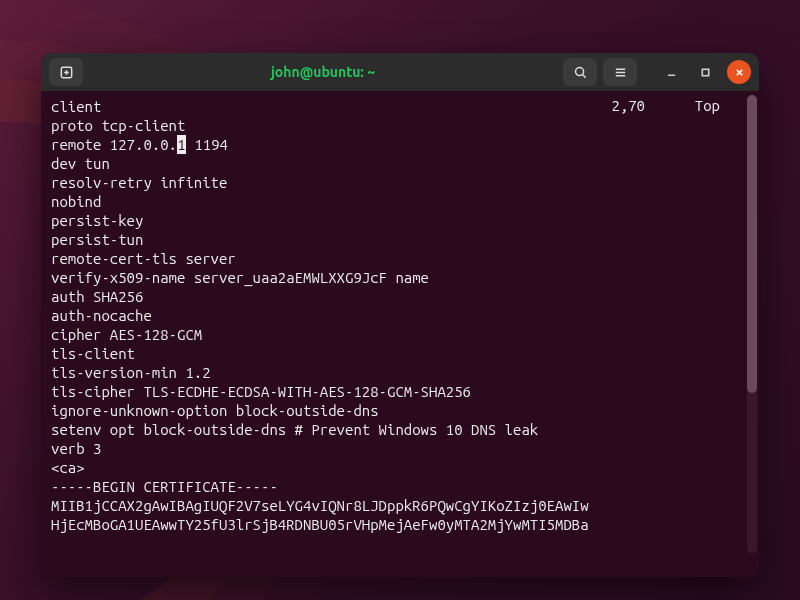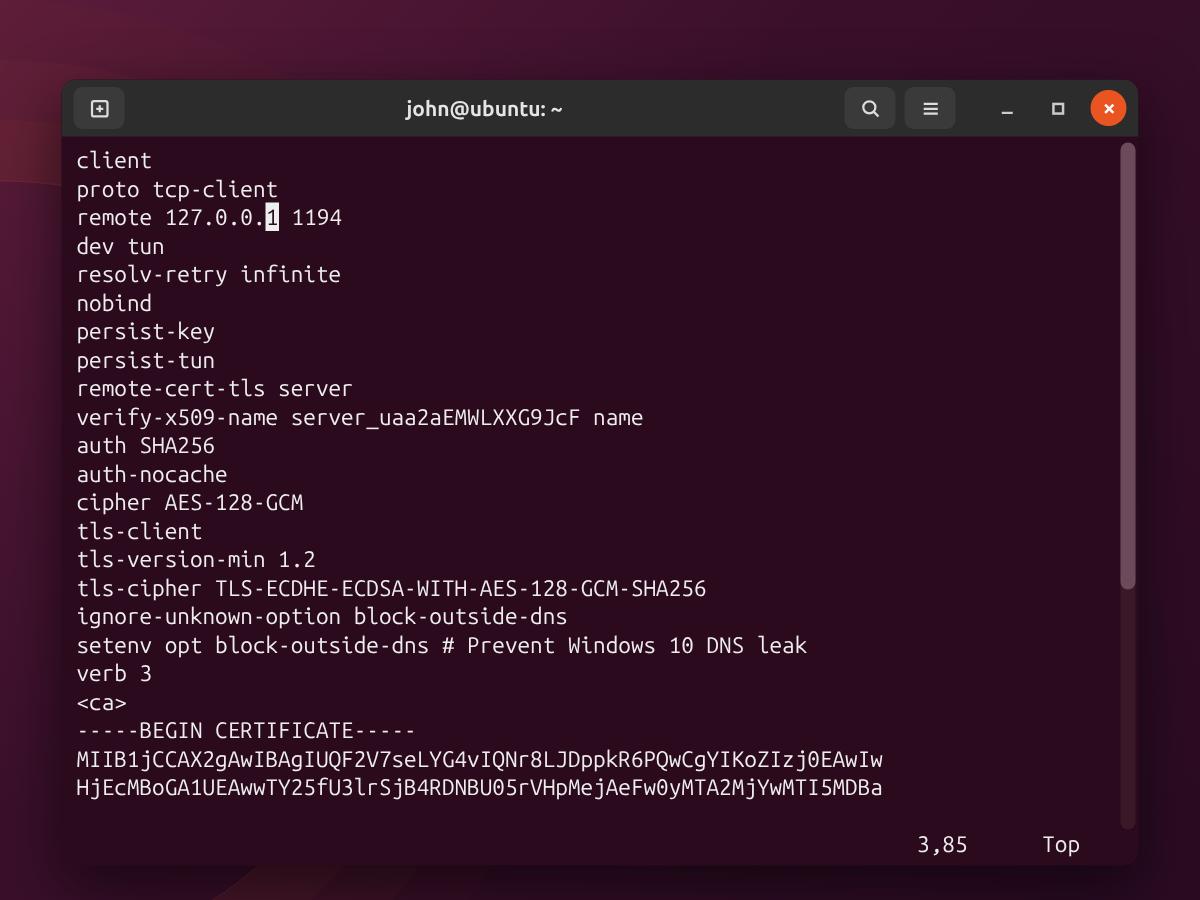--- a/index.html
+++ b/index.html
@@ -1,29 +1,29 @@
 <!DOCTYPE html>
 <html><head>
 <meta charset="utf-8">
 <style>
   html,body{margin:0;padding:0;width:800px;height:600px;overflow:hidden;font-family:Ubuntu,"Segoe UI",sans-serif}
   body{background:linear-gradient(135deg,#5b1c3a 0%,#3a0f2a 40%,#2a0b22 100%);position:relative}
   
   body::before{content:"";position:absolute;left:-260px;top:120px;width:520px;height:520px;border:1px solid rgba(255,120,60,.15);border-radius:50%;box-shadow:0 0 0 40px rgba(255,120,60,.04),0 0 0 80px rgba(255,120,60,.03),0 0 0 120px rgba(255,120,60,.02)}
   .window{position:absolute;left:41px;top:53px;width:718px;height:524px;background:#2b0a1e;border-radius:10px;box-shadow:0 14px 40px rgba(0,0,0,.55);display:flex;flex-direction:column;overflow:hidden}
-  .titlebar{height:38px;background:#2c2c2c;display:flex;align-items:center;padding:0 8px;gap:6px;color:#e5e5e5;font-size:14px;font-weight:600}
+  .titlebar{height:38px;background:#2c2c2c;display:flex;align-items:center;padding:0 8px;gap:6px;color:#22c55e;font-size:14px;font-weight:600}
   .tb-btn{width:34px;height:28px;border-radius:6px;background:#3a3a3a;display:flex;align-items:center;justify-content:center;color:#ddd;font-size:14px}
   .tb-btn svg{width:15px;height:15px;stroke:#ddd;stroke-width:1.6;fill:none}
   .tb-title{flex:1;text-align:center}
   .tb-spacer{width:6px}
   .winicon{width:24px;height:24px;border-radius:12px;display:flex;align-items:center;justify-content:center;margin-left:4px}
   .winicon svg{width:11px;height:11px;stroke:#ccc;stroke-width:1.8;fill:none}
   .winicon.close{background:#e95420}
   .winicon.close svg{stroke:#fff}
-  .term{flex:1;position:relative;padding:6px 4px 4px 10px;display:flex;flex-direction:column}
+  .term{flex:1;position:relative;padding:6px 4px 4px 10px;display:flex;flex-direction:row}
   .term-inner{flex:1;overflow:hidden;font-family:"Ubuntu Mono","DejaVu Sans Mono",Menlo,monospace;font-size:15px;line-height:19px;color:#eee;white-space:pre}
   .line{height:19px}
   .cursor-block{background:#eee;color:#2b0a1e;display:inline-block;width:0.6em;text-align:center}
   .scrollbar{position:absolute;right:2px;top:4px;bottom:24px;width:10px;background:#3a1828;border-radius:5px}
   .scrollbar-thumb{position:absolute;left:0;right:0;top:0;height:65%;background:#6d4a5b;border-radius:5px}
   .status{height:19px;font-family:"Ubuntu Mono",monospace;font-size:15px;color:#eee;display:flex}
   .status .pos{margin-left:auto;margin-right:110px}
   .status .scroll{position:absolute;right:39px}
 </style>
 </head>
@@ -68,21 +68,21 @@
       <svg viewBox="0 0 12 12">
           <line x1="3" y1="3" x2="9" y2="9"></line>
           <line x1="9" y1="3" x2="3" y2="9"></line>
         </svg>
     </div>
   </div>
 
   <div class="term">
     <div class="term-inner" id="term-lines"><div class="line">client</div><div class="line">proto tcp-client</div><div class="line"><span>remote 127.0.0.</span><span class="cursor-block">1</span><span> 1194</span></div><div class="line">dev tun</div><div class="line">resolv-retry infinite</div><div class="line">nobind</div><div class="line">persist-key</div><div class="line">persist-tun</div><div class="line">remote-cert-tls server</div><div class="line">verify-x509-name server_uaa2aEMWLXXG9JcF name</div><div class="line">auth SHA256</div><div class="line">auth-nocache</div><div class="line">cipher AES-128-GCM</div><div class="line">tls-client</div><div class="line">tls-version-min 1.2</div><div class="line">tls-cipher TLS-ECDHE-ECDSA-WITH-AES-128-GCM-SHA256</div><div class="line">ignore-unknown-option block-outside-dns</div><div class="line">setenv opt block-outside-dns # Prevent Windows 10 DNS leak</div><div class="line">verb 3</div><div class="line">&lt;ca&gt;</div><div class="line">-----BEGIN CERTIFICATE-----</div><div class="line">MIIB1jCCAX2gAwIBAgIUQF2V7seLYG4vIQNr8LJDppkR6PQwCgYIKoZIzj0EAwIw</div><div class="line">HjEcMBoGA1UEAwwTY25fU3lrSjB4RDNBU05rVHpMejAeFw0yMTA2MjYwMTI5MDBa</div></div>
     <div class="status">
-      <span class="pos">3,85</span>
+      <span class="pos">2,70</span>
       <span class="scroll">Top</span>
     </div>
     <div class="scrollbar">
       <div class="scrollbar-thumb"></div>
     </div>
   </div>
 
 </div>
 
 </body></html>

